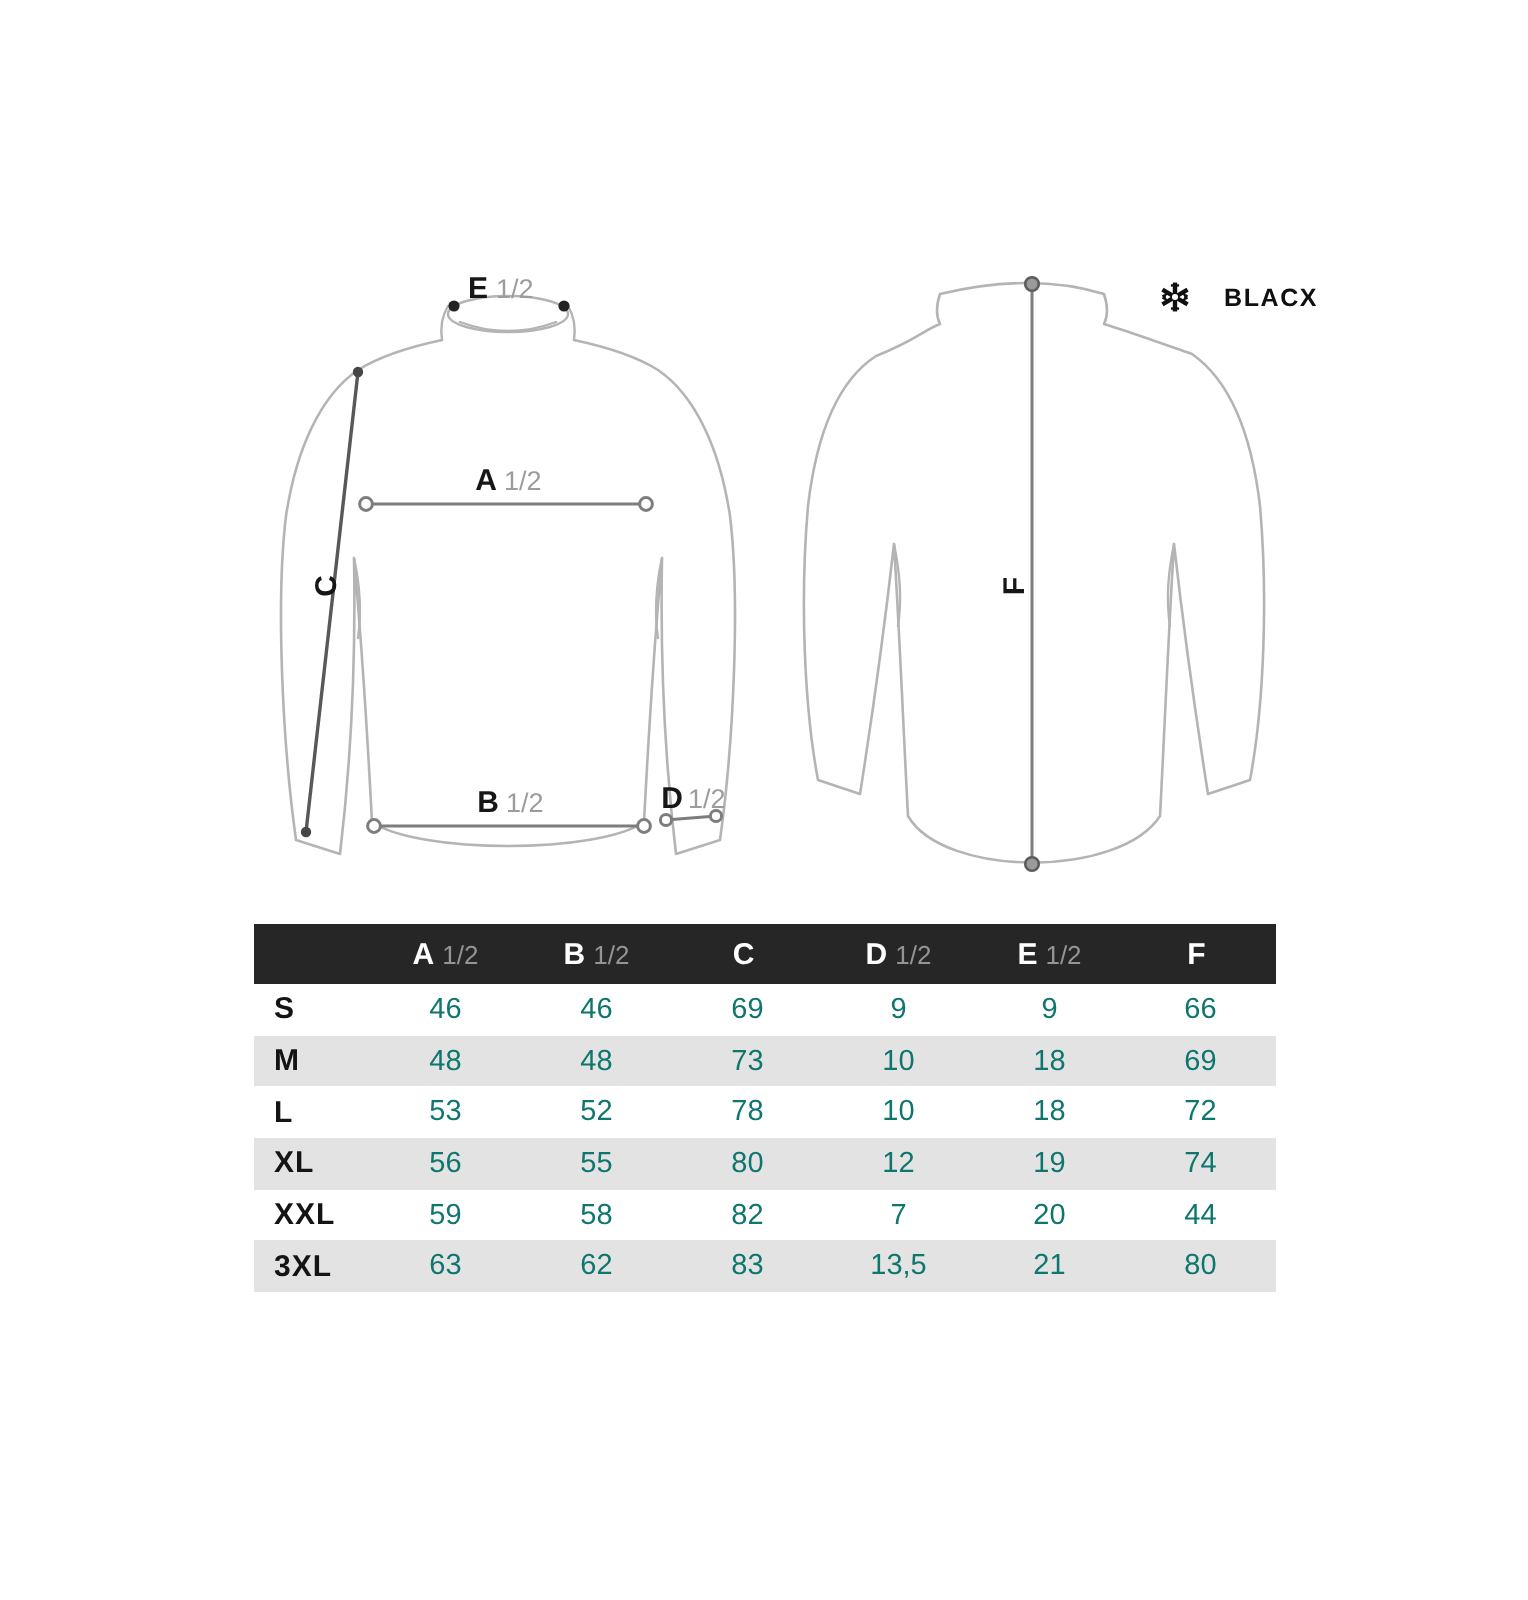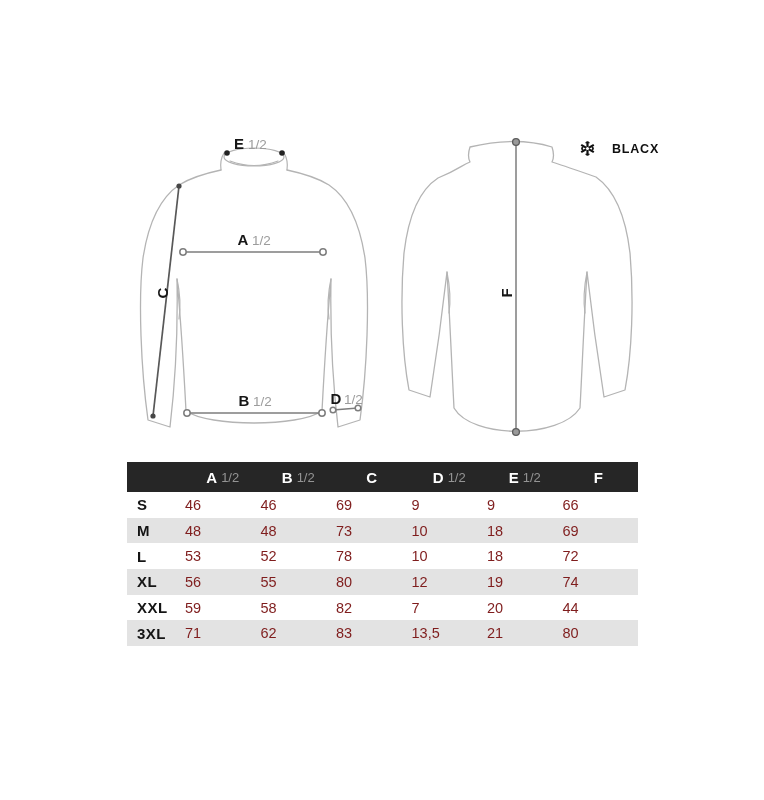--- a/index.html
+++ b/index.html
@@ -31,21 +31,21 @@
   
   .size-table { position:absolute; left:127px; top:462px; width:511px; }
   .t-row { display:grid; grid-template-columns:58px repeat(6, 1fr); align-items:center; }
   .t-head { background:#262626; height:30px; }
   .t-head .cell { display:flex; align-items:center; justify-content:center; }
   .t-head .letter { color:#ffffff; font-weight:bold; font-size:15px; }
   .t-head .frac   { color:#949494; font-size:13px; margin-left:4px; }
   .t-body-row { height:25.7px; }
   .t-body-row.stripe { background:#e3e3e3; }
   .size-cell { padding-left:10px; font-weight:bold; font-size:15px; color:#141414; letter-spacing:0.5px; }
-  .val-cell  { font-size:14.5px; color:#7f1d1d; }
+  .val-cell  { text-align:center; font-size:14.5px; color:#0f766e; }
 
   
   .footnote { position:absolute; left:127px; top:654px; width:511px; text-align:right;
               font-size:11.5px; color:#5a5a5a; }
   .footnote .unit { font-weight:bold; color:#161616; margin-left:3px; }
 </style>
 </head>
 <body>
 
 <div class="canvas">
@@ -239,21 +239,21 @@
       <div class="val-cell">59</div>
       <div class="val-cell">58</div>
       <div class="val-cell">82</div>
       <div class="val-cell">7</div>
       <div class="val-cell">20</div>
       <div class="val-cell">44</div>
     </div>
 
     <div class="t-row t-body-row stripe">
       <div class="size-cell">3XL</div>
-      <div class="val-cell">71</div>
+      <div class="val-cell">63</div>
       <div class="val-cell">62</div>
       <div class="val-cell">83</div>
       <div class="val-cell">13,5</div>
       <div class="val-cell">21</div>
       <div class="val-cell">80</div>
     </div>
 
   </div>
 
 

